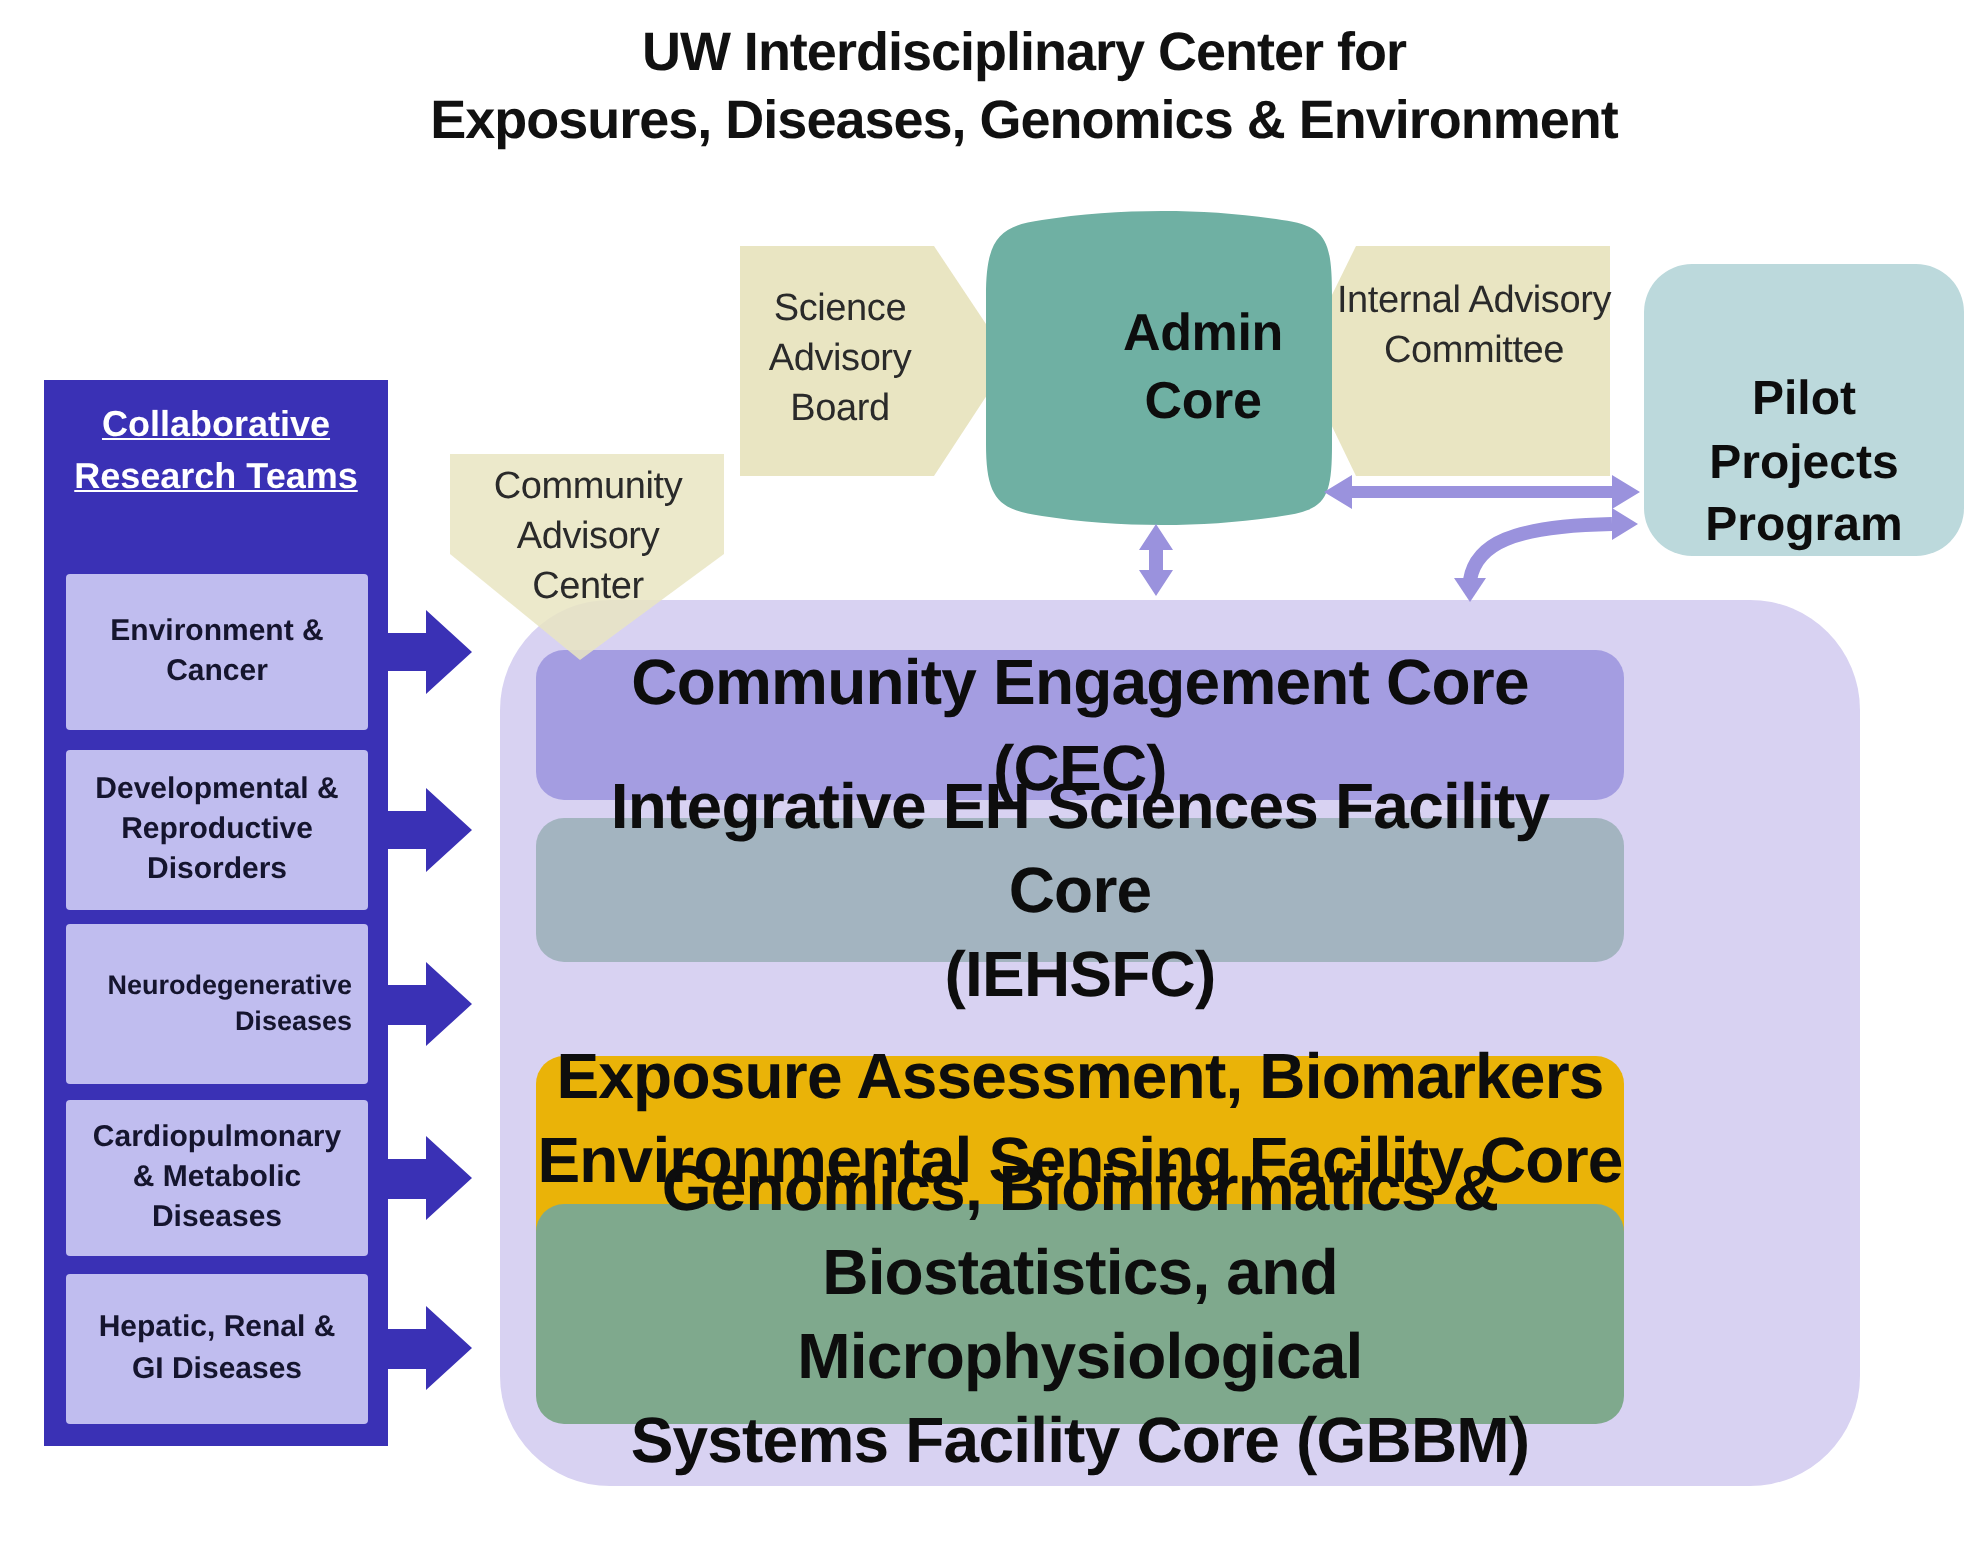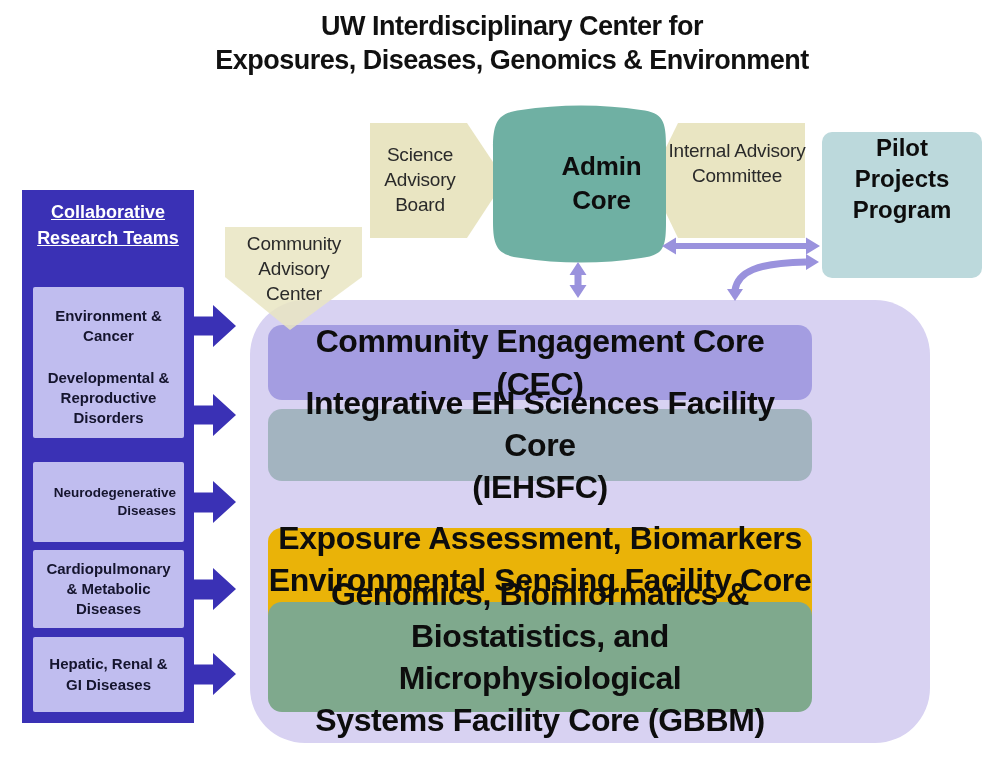--- a/index.html
+++ b/index.html
@@ -21,21 +21,21 @@
     color: #fff; font-size: 18px; font-weight: bold; text-align: center;
     padding: 9px 14px 0 14px; line-height: 1.45; text-decoration: underline;
   }
   .team-item {
     position: absolute; left: 11px; width: 151px;
     border-radius: 2px; display: flex; align-items: center; justify-content: center;
     text-align: center; font-weight: bold; font-size: 15px; color: #15152e;
     line-height: 1.35; padding: 2px 8px;
   }
   .team-0 { top: 97px;  height: 78px; }
-  .team-1 { top: 168px; height: 80px; }
+  .team-1 { top: 185px; height: 80px; }
   .team-2 { top: 272px; height: 80px; font-size: 13.5px; text-align: right; }
   .team-3 { top: 360px; height: 78px; }
   .team-4 { top: 447px; height: 75px; }
 
   
   .cores-container {
     position: absolute; left: 250px; top: 300px; width: 680px; height: 443px;
     border-radius: 55px; z-index: 1;
   }
   .core-box {
@@ -45,22 +45,22 @@
     line-height: 1.32; white-space: pre-line;
   }
   .core-0 { top: 325px; height: 75px; }
   .core-1 { top: 409px; height: 72px; }
   .core-2 { top: 488px; height: 105px; }
   .core-3 { top: 602px; height: 110px; }
 
   
   .pilot-box {
     position: absolute; left: 822px; top: 132px; width: 160px; height: 146px;
-    border-radius: 10px; z-index: 2;
-    display: flex; align-items: flex-start; justify-content: center; text-align: center;
+    border-radius: 24px; z-index: 2;
+    display: flex; align-items: flex-end; justify-content: center; text-align: center;
     font-weight: bold; font-size: 24px; color: #0d0d0d; line-height: 1.3;
     white-space: pre-line;
   }
 
   
   .overlay { position: absolute; left: 0; top: 0; z-index: 3; pointer-events: none; }
 
   
   .shape-label {
     position: absolute; z-index: 4; text-align: center; color: #2a2a2a;

